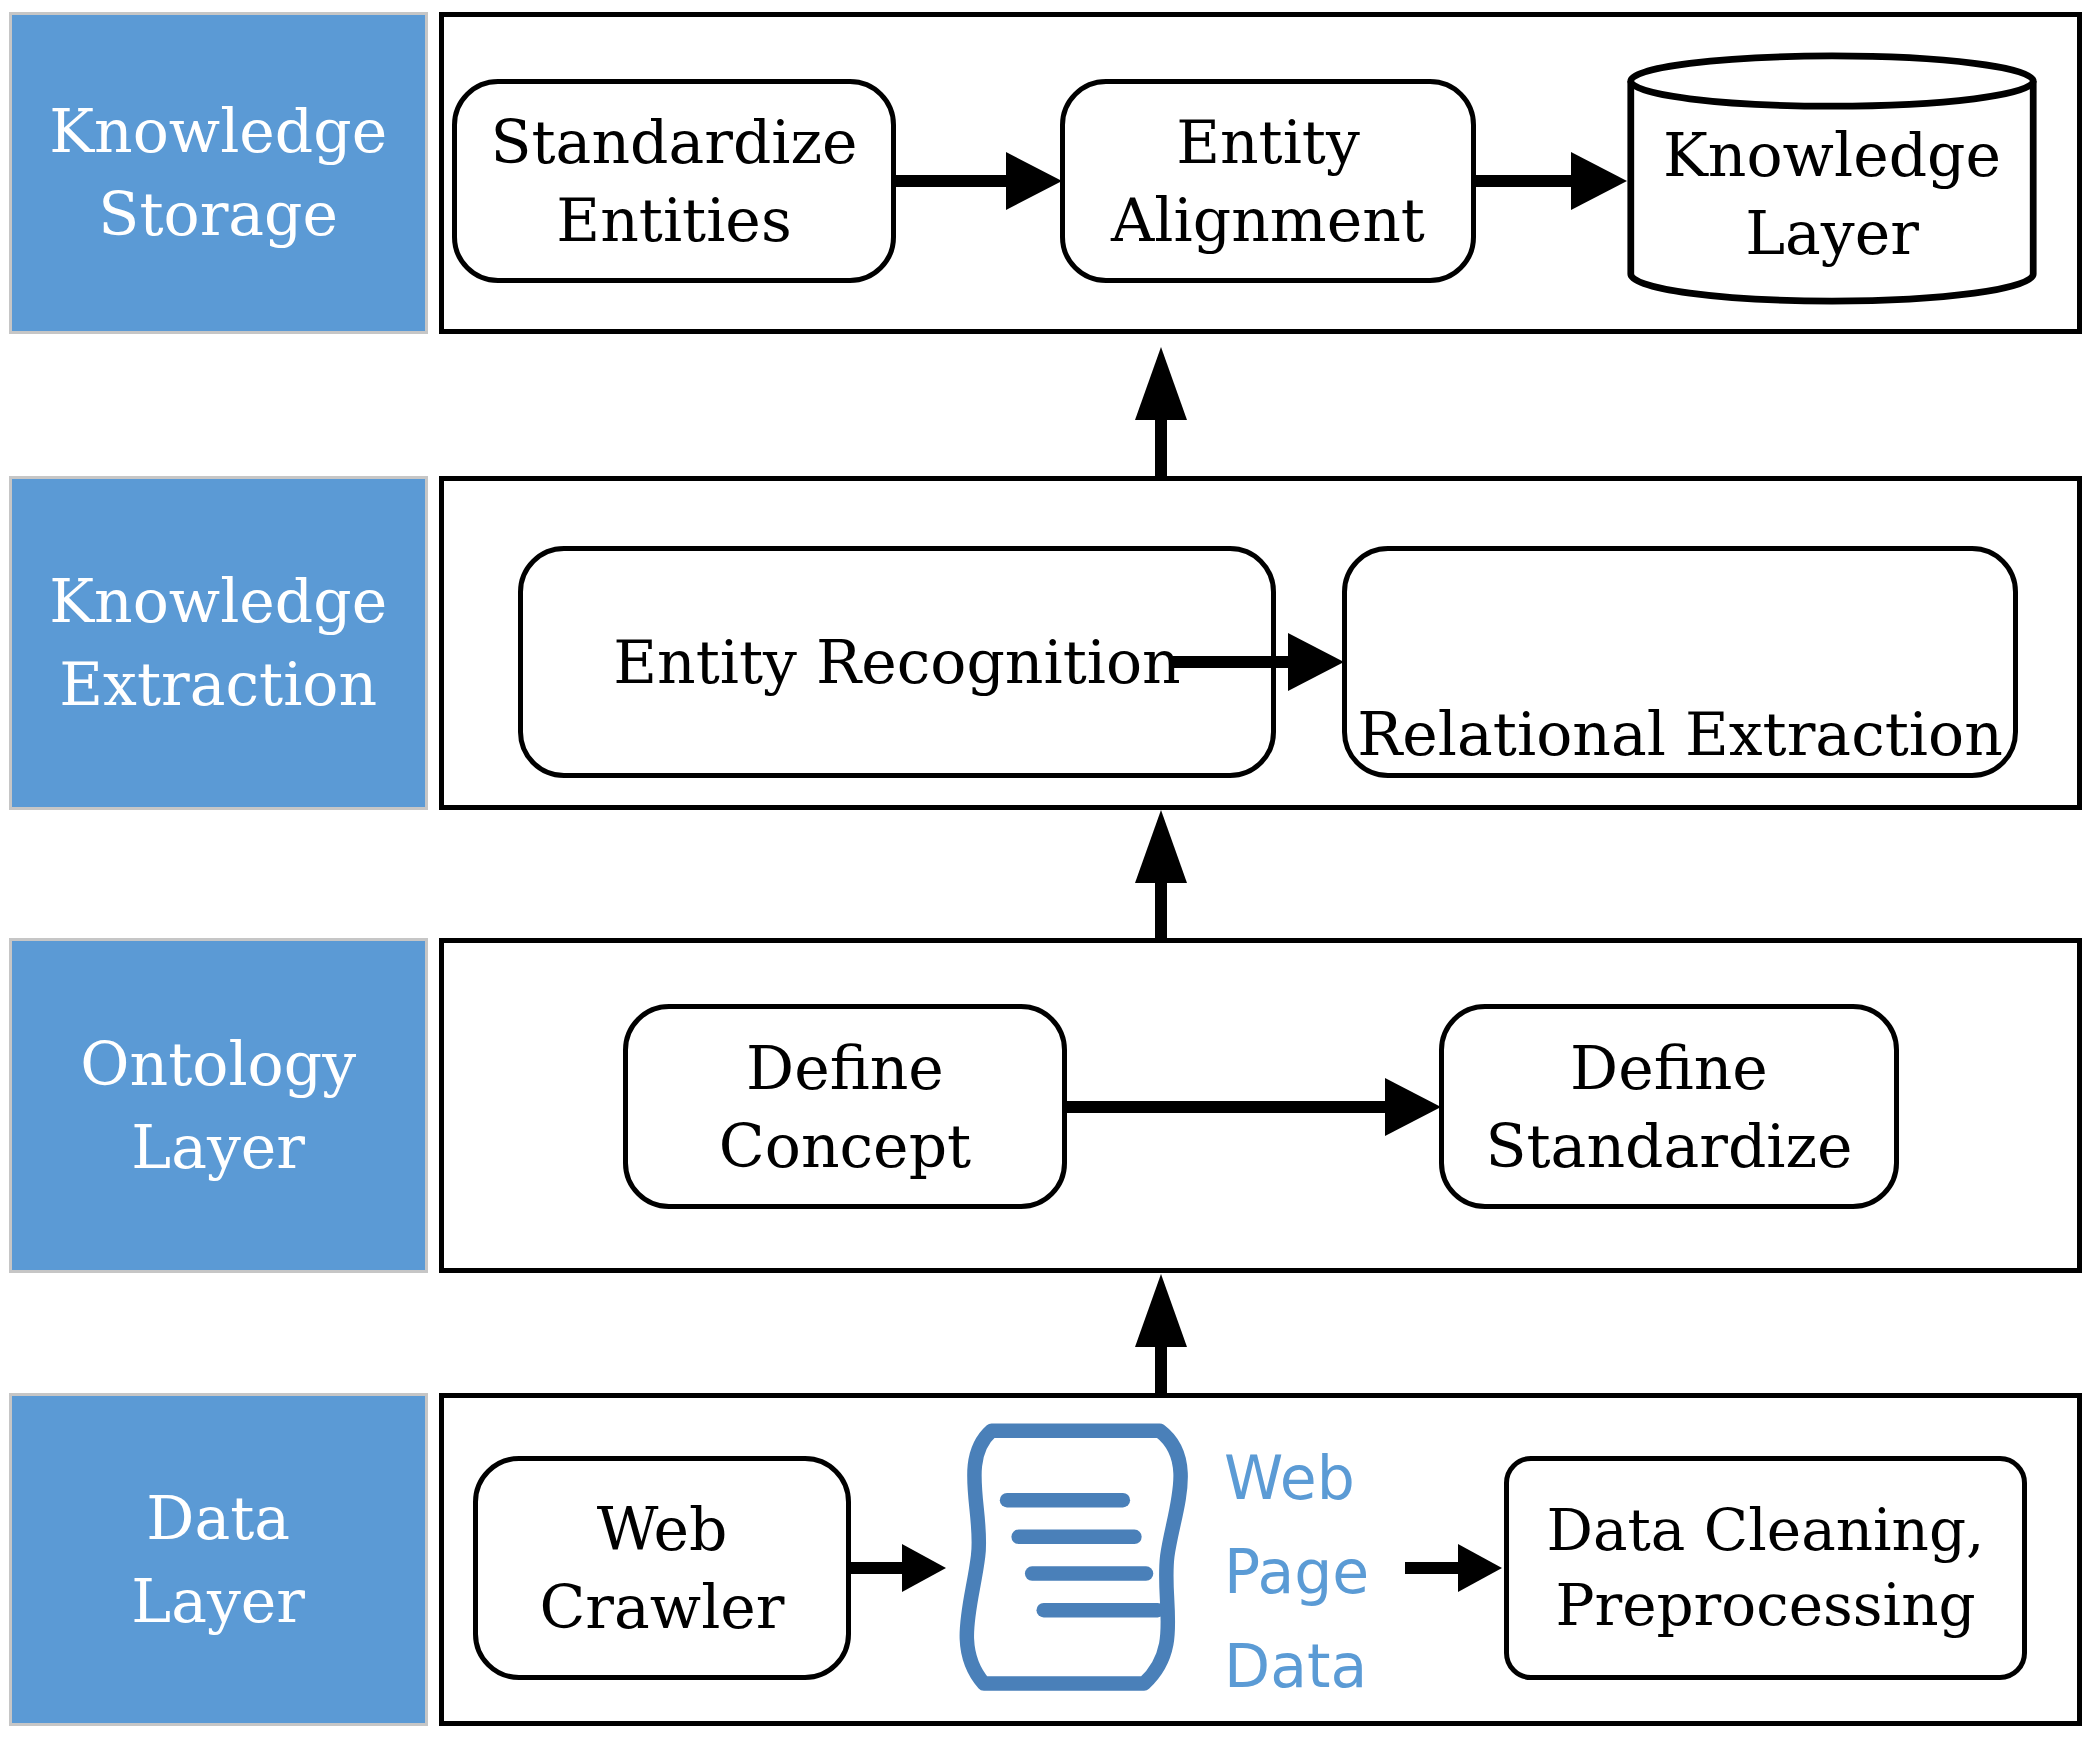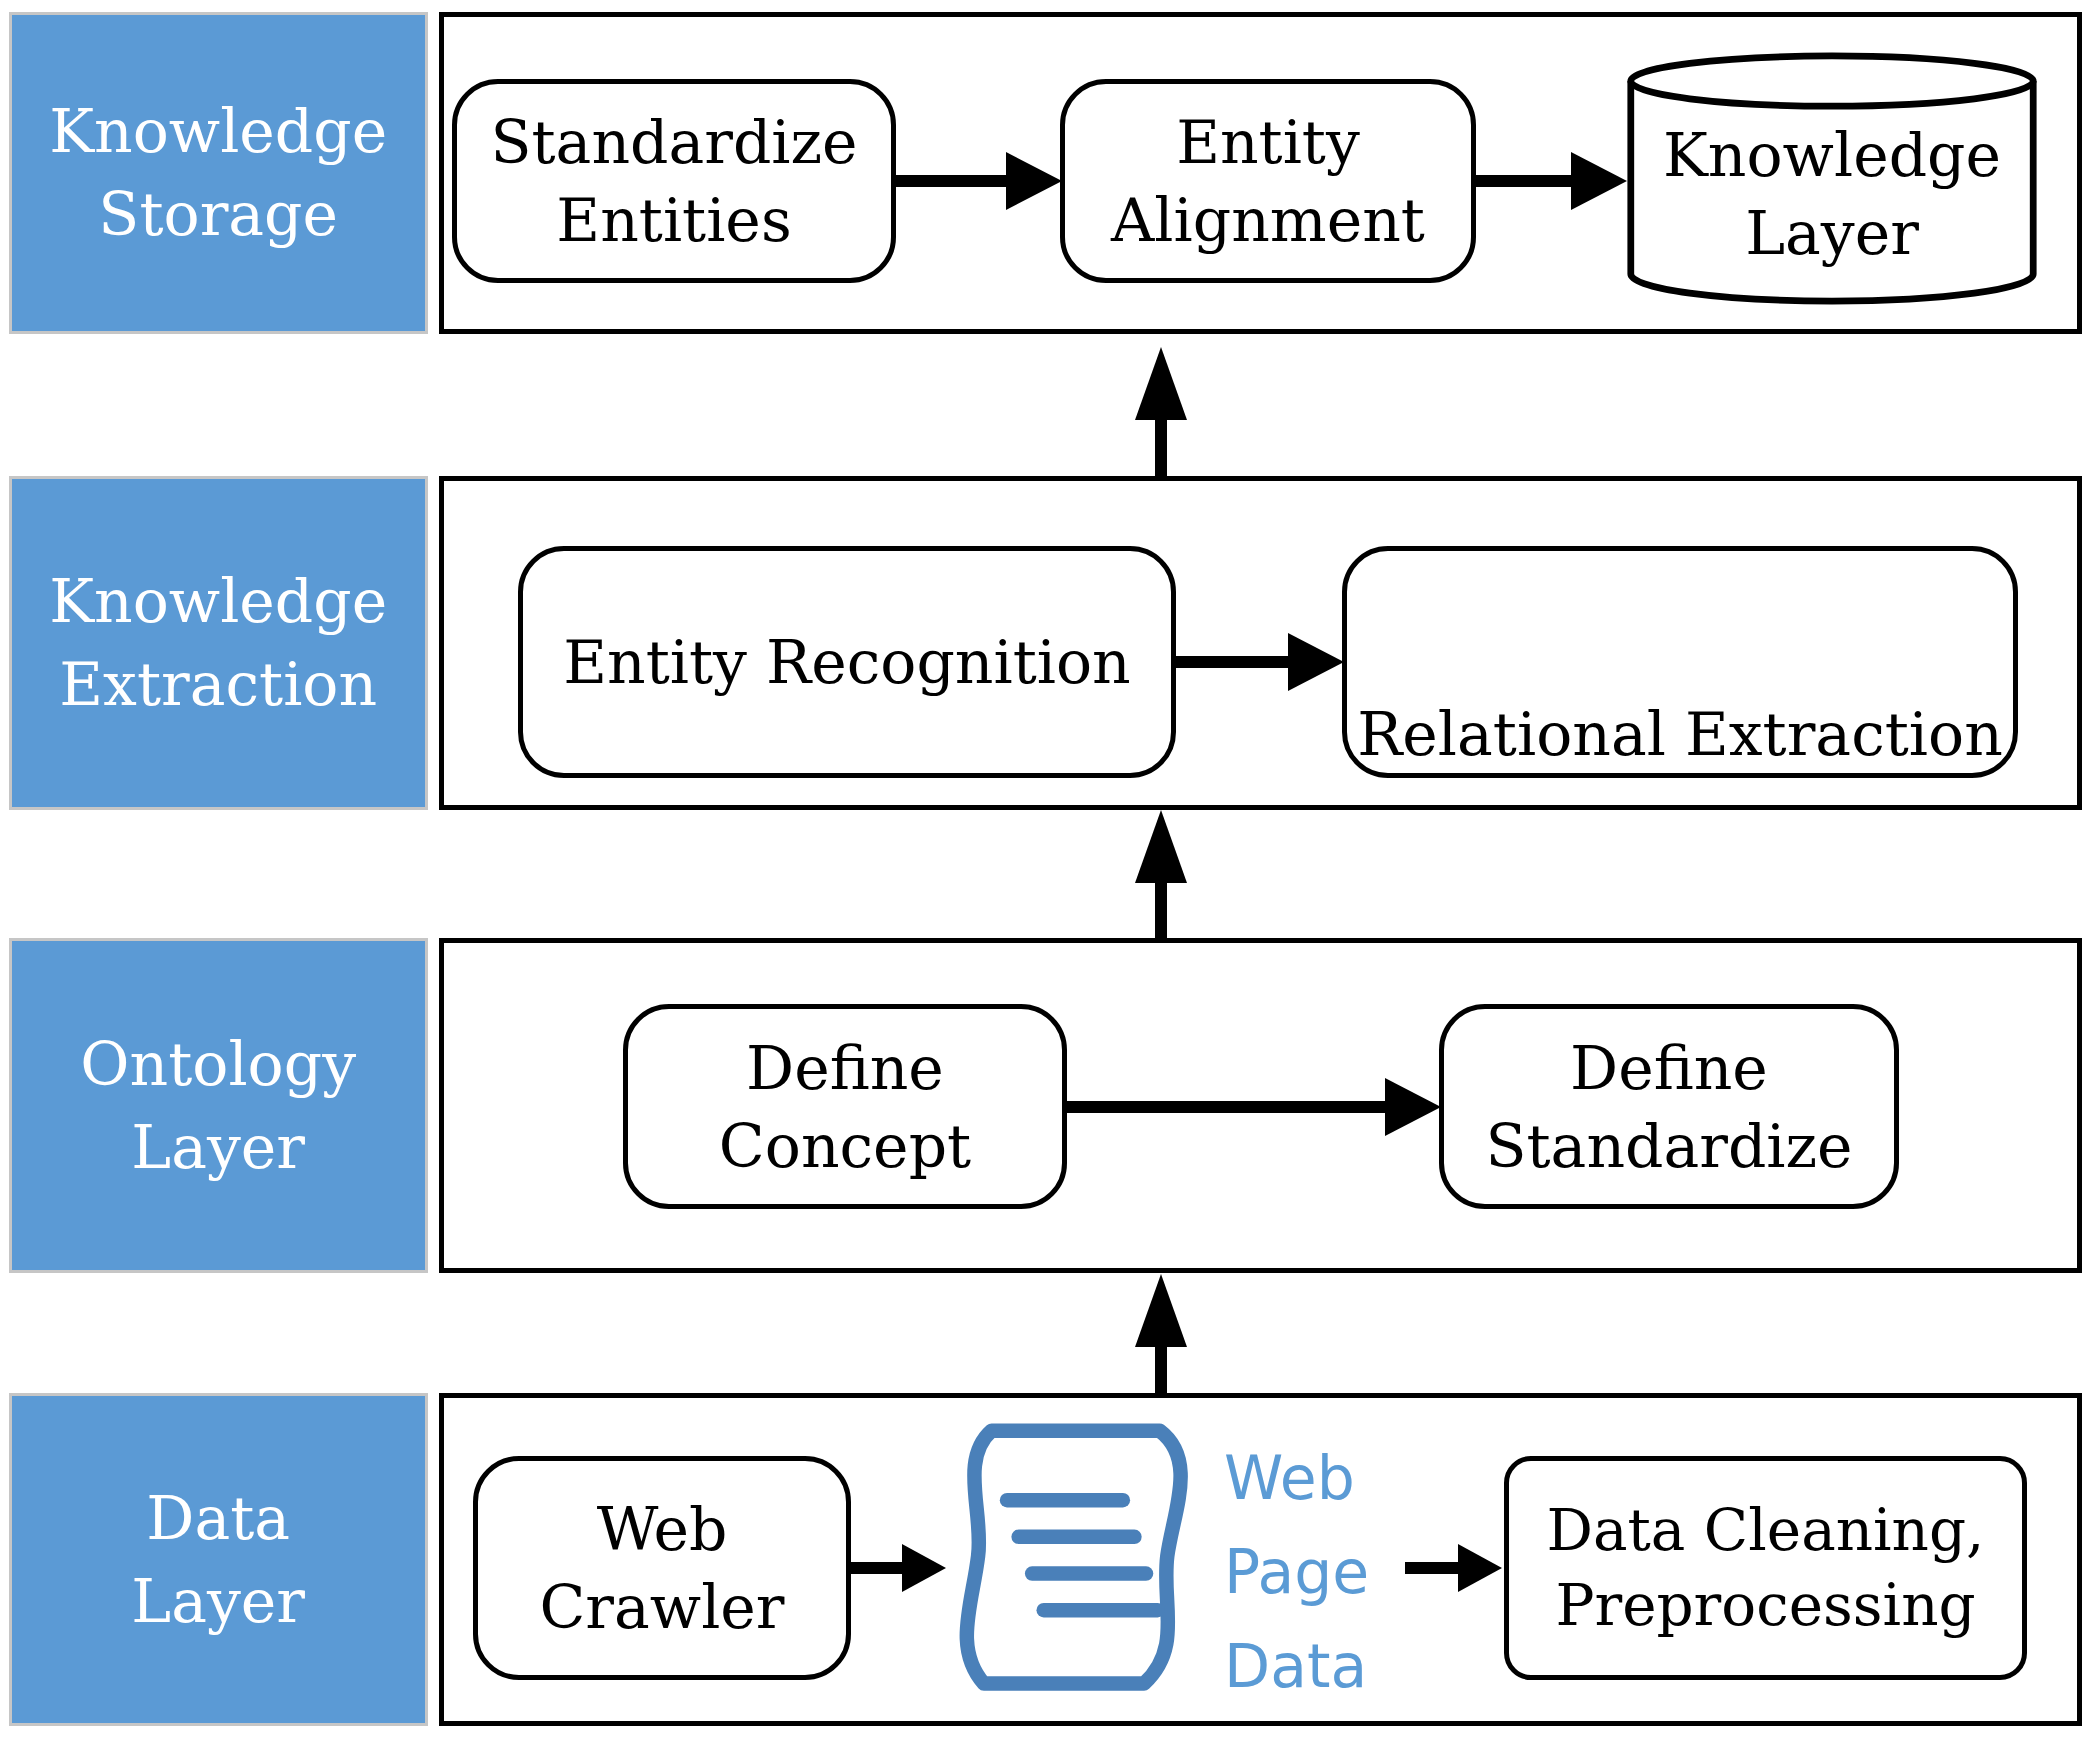--- a/index.html
+++ b/index.html
@@ -85,21 +85,21 @@
   <div class="arrow-up" style="left:1135px;top:347px;width:52px;height:129px;">
     <div class="head"></div>
     <div class="shaft"></div>
   </div>
 
   <div class="band-content" style="left:439px;top:476px;width:1643px;height:334px;"></div>
   <div class="layer-label" style="left:8.7px;top:476px;width:419px;height:334px;">
     <span>Knowledge</span>
     <span>Extraction</span>
   </div>
-  <div class="node" style="left:518px;top:546px;width:658px;height:232px;justify-content:center;">
+  <div class="node" style="left:518px;top:546px;width:758px;height:232px;justify-content:center;">
     <span>Entity Recognition</span>
   </div>
   <div class="arrow-right" style="left:1173px;top:633px;width:171px;height:58px;">
     <div class="shaft"></div>
     <div class="head"></div>
   </div>
   <div class="node" style="left:1342px;top:546px;width:676px;height:232px;justify-content:flex-end;">
     <span>Relational Extraction</span>
   </div>
 

